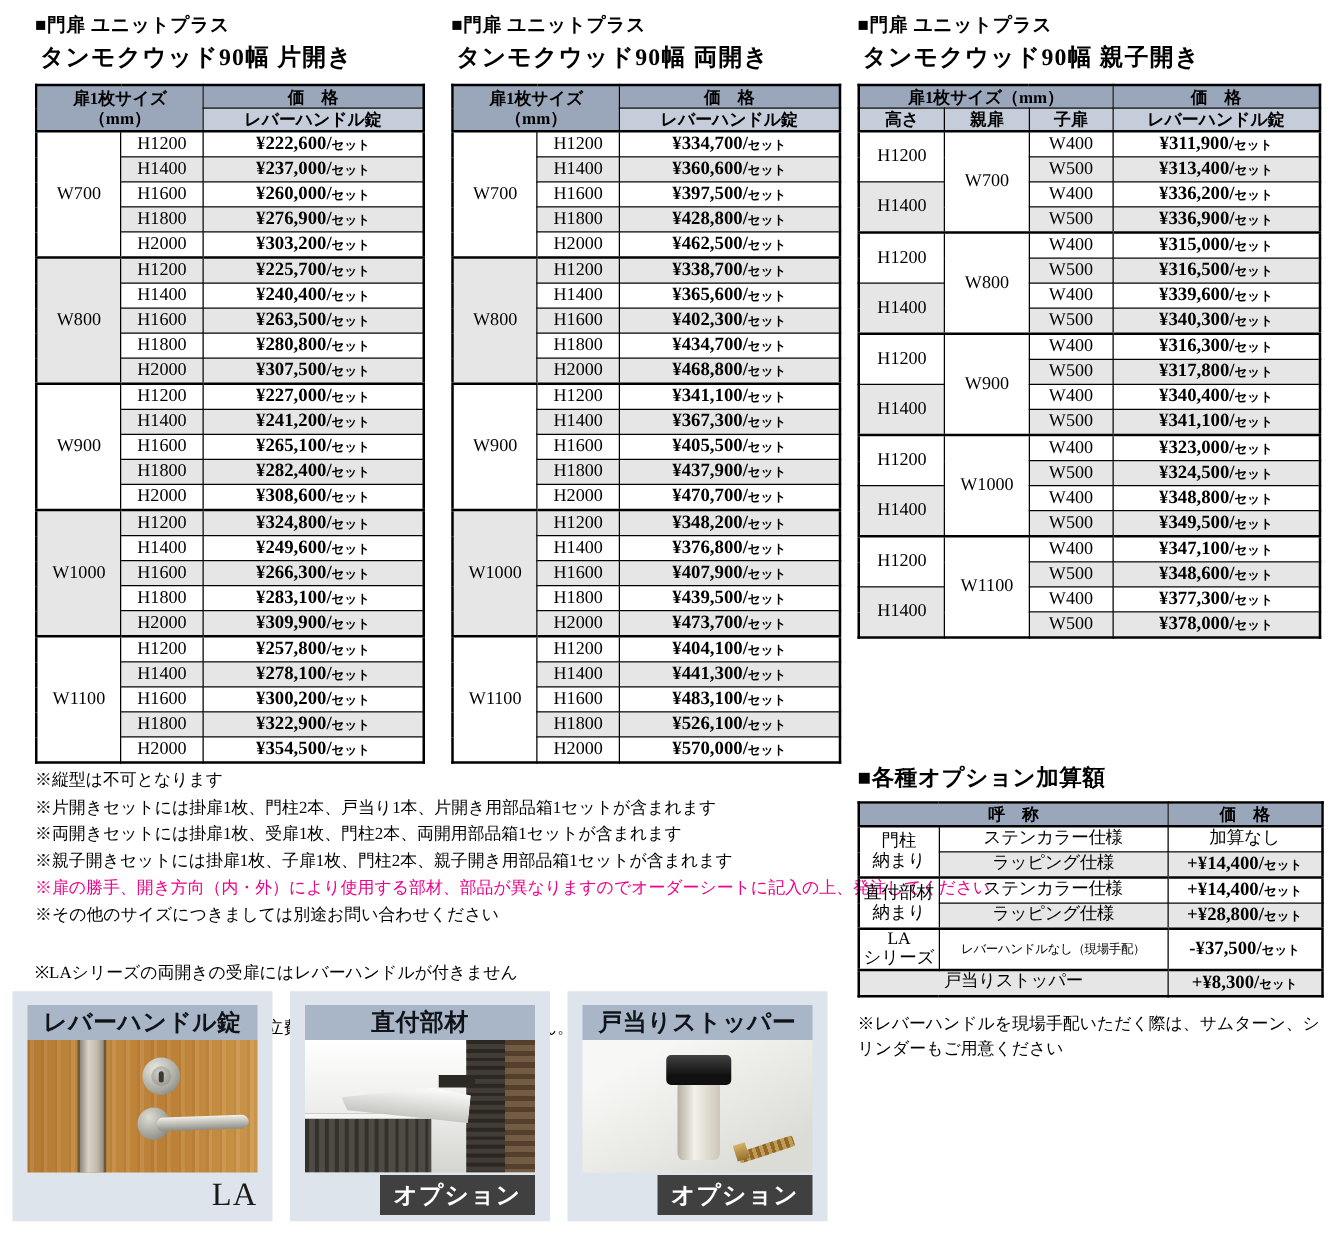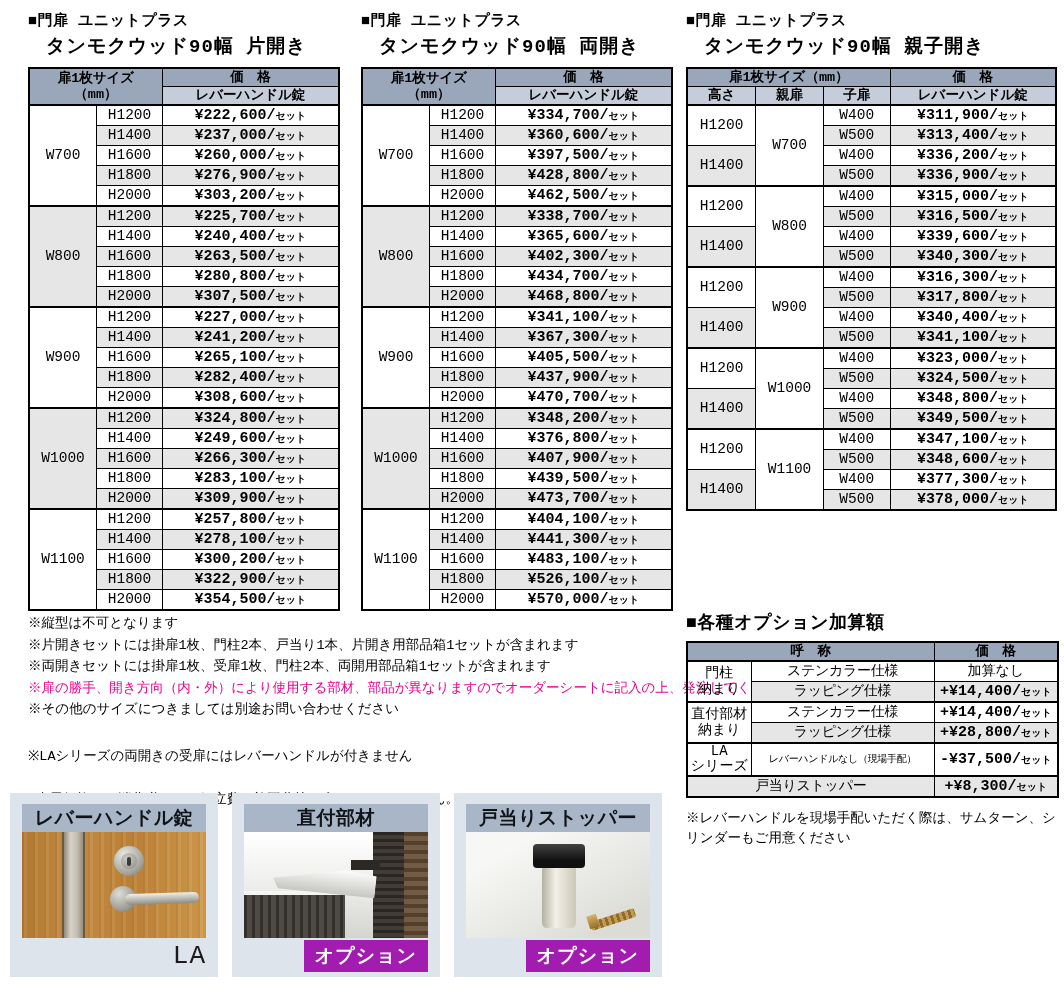--- a/index.html
+++ b/index.html
@@ -1,22 +1,22 @@
 <!DOCTYPE html>
 <html><head>
 <meta charset="utf-8">
 <style>
   html,body{margin:0;padding:0;background:#fff;}
   .page{position:relative;width:1064px;height:992px;background:#fff;overflow:hidden;
-        font-family:Liberation Mono, monospace;color:#000;}
+        font-family:Liberation Serif, serif;color:#000;}
   .block{position:absolute;}
 
   
   .eyebrow{font-size:15px;font-weight:bold;letter-spacing:.5px;}
-  .sec-title{font-size:19px;font-weight:bold;letter-spacing:1px;margin:3px 0 8px 18px;}
+  .sec-title{font-size:19px;font-weight:bold;letter-spacing:1px;margin:3px 0 8px 4px;}
 
   
   table.price-table{border-collapse:collapse;table-layout:fixed;border:2px solid #000;}
   .price-table th,.price-table td{border:1px solid #000;padding:0;text-align:center;
         vertical-align:middle;overflow:hidden;line-height:1.15;}
   .price-table thead{border-bottom:2px solid #000;}
   .price-table thead th{font-weight:bold;font-size:13.5px;height:17px;}
   th.dark{background:#9aa7ba;}
   th.light{background:#c5cdda;}
   .price-table tbody td{height:19px;font-size:14.5px;}
@@ -42,21 +42,21 @@
   #options-table tr.tall td{height:30px;}
   .opt-note{font-size:13.5px;line-height:20px;margin-top:11px;width:371px;}
 
   
   .card-panel{position:absolute;top:793px;width:208px;height:184px;background:#dee4ec;}
   .card-head{margin:11px 12px 0;height:28px;background:#a9b6c8;display:flex;align-items:center;
         justify-content:center;font-size:19px;font-weight:bold;color:#101418;letter-spacing:.5px;}
   .card-photo{margin:0 12px;height:106px;position:relative;overflow:hidden;}
   .card-foot{margin:1px 12px 0;height:34px;display:flex;justify-content:flex-end;align-items:center;}
   .la-label{font-size:26px;color:#1a1a1a;letter-spacing:1px;}
-  .badge{background:#a21caf;color:#fff;font-size:19px;font-weight:bold;padding:3px 11px;letter-spacing:1px;}
+  .badge{background:#404040;color:#fff;font-size:19px;font-weight:bold;padding:3px 11px;letter-spacing:1px;}
 
   
   #photo-lever{background:
      repeating-linear-gradient(90deg,rgba(80,45,8,.10) 0 2px,rgba(255,255,255,.06) 2px 5px,rgba(80,45,8,.04) 5px 11px),
      linear-gradient(90deg,#b67c35 0%,#c68d42 30%,#bf8338 60%,#cf9a4d 100%);}
   .alum{position:absolute;left:22%;top:0;bottom:0;width:10%;
      background:linear-gradient(90deg,#8f887c,#d8d2c8 35%,#c4bcb0 70%,#958c7e);
      border-left:2px solid #6e5a3a;border-right:2px solid #6e5a3a;}
   .escutcheon{position:absolute;left:50%;top:13%;width:30px;height:30px;border-radius:50%;
      background:radial-gradient(circle at 35% 30%,#e9e9e3,#a9a9a1 60%,#73736d);}
@@ -473,20 +473,21 @@
           </tr>
         </tbody>
     </table>
   </section>
 
   <section class="block" style="left:28px;top:613px;width:655px;">
     <div id="notes-main">
         <div class="note">※縦型は不可となります</div>
         <div class="note">※片開きセットには掛扉1枚、門柱2本、戸当り1本、片開き用部品箱1セットが含まれます</div>
         <div class="note">※両開きセットには掛扉1枚、受扉1枚、門柱2本、両開用部品箱1セットが含まれます</div>
+        <div class="note">※親子開きセットには掛扉1枚、子扉1枚、門柱2本、親子開き用部品箱1セットが含まれます</div>
         <div class="note magenta">※扉の勝手、開き方向（内・外）により使用する部材、部品が異なりますのでオーダーシートに記入の上、発注してください</div>
         <div class="note">※その他のサイズにつきましては別途お問い合わせください</div>
       </div>
     <div class="note la-note">※LAシリーズの両開きの受扉にはレバーハンドルが付きません</div>
     <div class="note tax-note">●表示価格には消費税および組立費、施工費等は含まれておりません。</div>
   </section>
 
   <section class="block" style="left:686px;top:610px;width:447px;">
     <div class="opt-heading">■各種オプション加算額</div>
     <table class="price-table" id="options-table">

